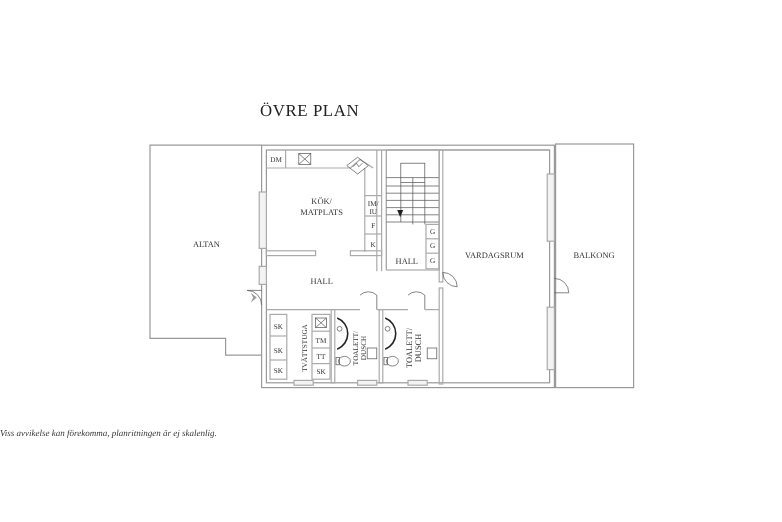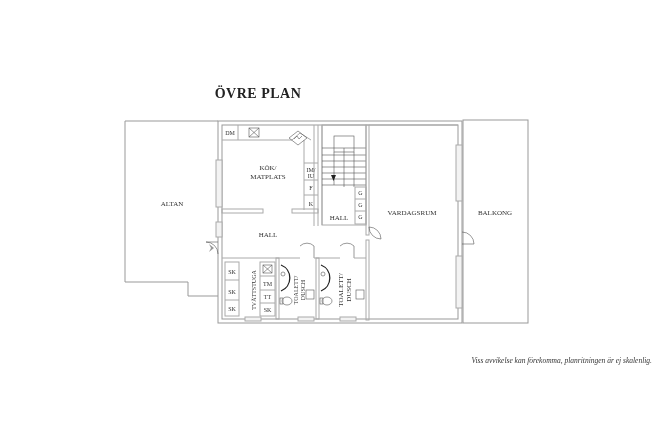--- a/index.html
+++ b/index.html
@@ -1,18 +1,18 @@
 <!DOCTYPE html>
 <html><head>
   <meta charset="utf-8">
   <style>
     html, body { margin:0; padding:0; background:#ffffff; }
     body { width:652px; height:435px; position:relative; overflow:hidden; font-family:"Liberation Serif", "DejaVu Serif", serif; color:#333; }
-    .title { position:absolute; left:0; width:516px; top:86px; text-align:center; font-size:14px; letter-spacing:0.5px; color:#222;font-weight:bold; }
-    .caption { position:absolute; left:0; width:652px; top:356px; text-align:right; font-size:7.5px; font-style:italic; color:#333; }
+    .title { position:absolute; left:0; width:516px; top:86px; text-align:center; font-size:14px; letter-spacing:0.5px; color:#222; }
+    .caption { position:absolute; left:0; width:652px; top:356px; text-align:left; font-size:7.5px; font-style:italic; color:#333; }
     svg.plan { position:absolute; left:0; top:0; }
     .lbl { font-family:"Liberation Serif", "DejaVu Serif", serif; fill:#333; font-size:7px; }
     .lbl-sm { font-family:"Liberation Serif", "DejaVu Serif", serif; fill:#333; font-size:6px; }
     .w { stroke:#999; stroke-width:1; fill:none; }
     .wd { stroke:#aaa; stroke-width:1; fill:none; }
     .thin { stroke:#555; stroke-width:0.6; fill:none; }
     .win { stroke:#aaa; stroke-width:1; fill:#f3f3f3; }
   </style>
 </head>
 <body>

